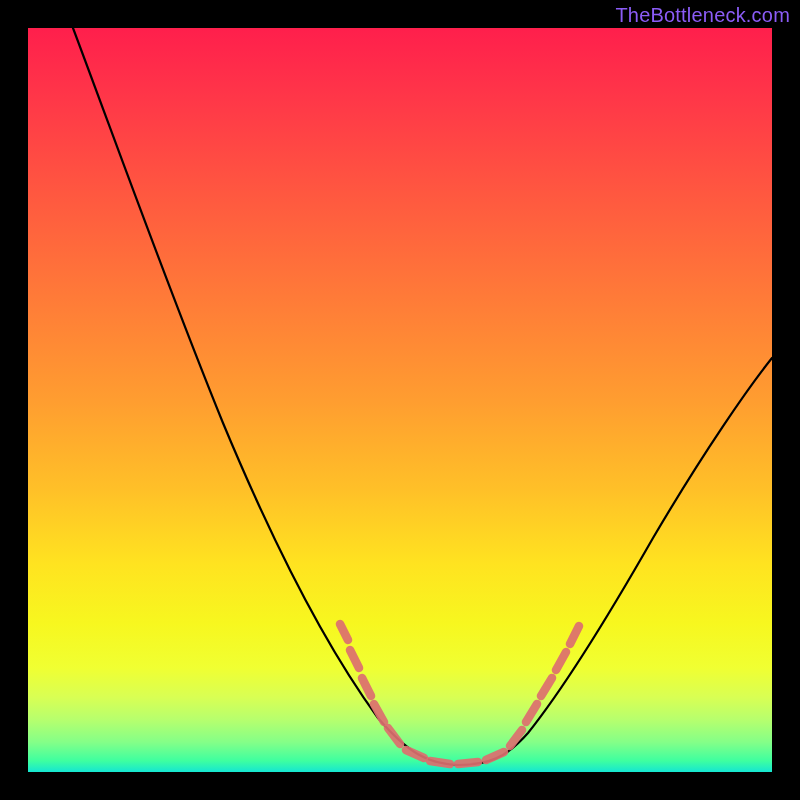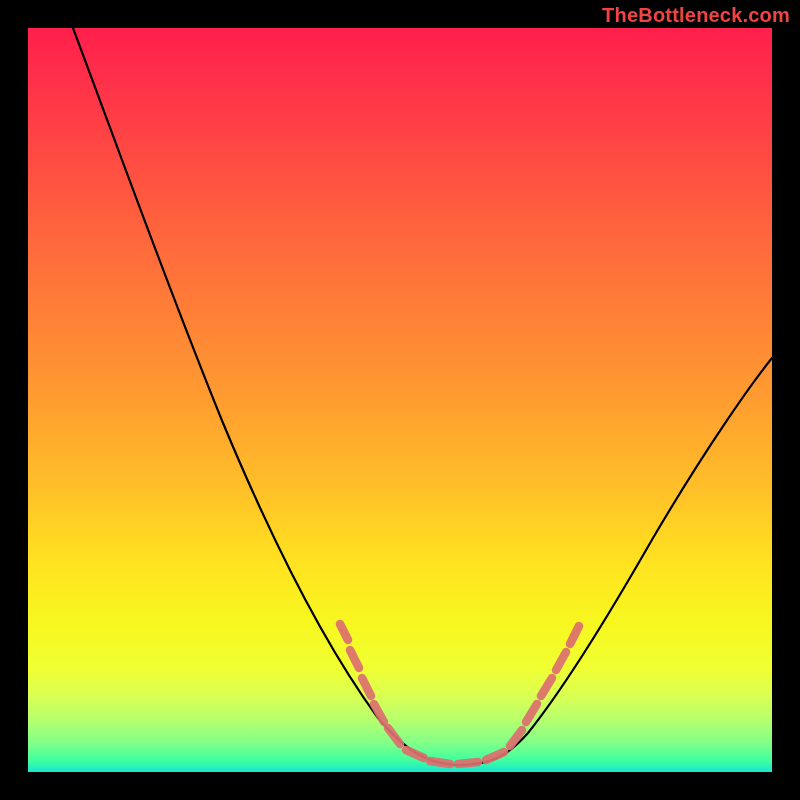--- a/index.html
+++ b/index.html
@@ -42,23 +42,23 @@
       #b6ff6e 93%,
       #84ff88 96%,
       #3effa0 98.5%,
       #15e6d2 100%
     );
   }
   .watermark {
     position: absolute;
     top: 4px;
     right: 10px;
-    color: #ef4444;
+    color: #8b5cf6;
     font-size: 20px;
-    font-weight: 700;
+    font-weight: 400;
     letter-spacing: 0.2px;
     user-select: none;
   }
   svg.curve-layer {
     position: absolute;
     left: 0; top: 0;
     width: 744px;
     height: 744px;
   }
   .curve-main {

